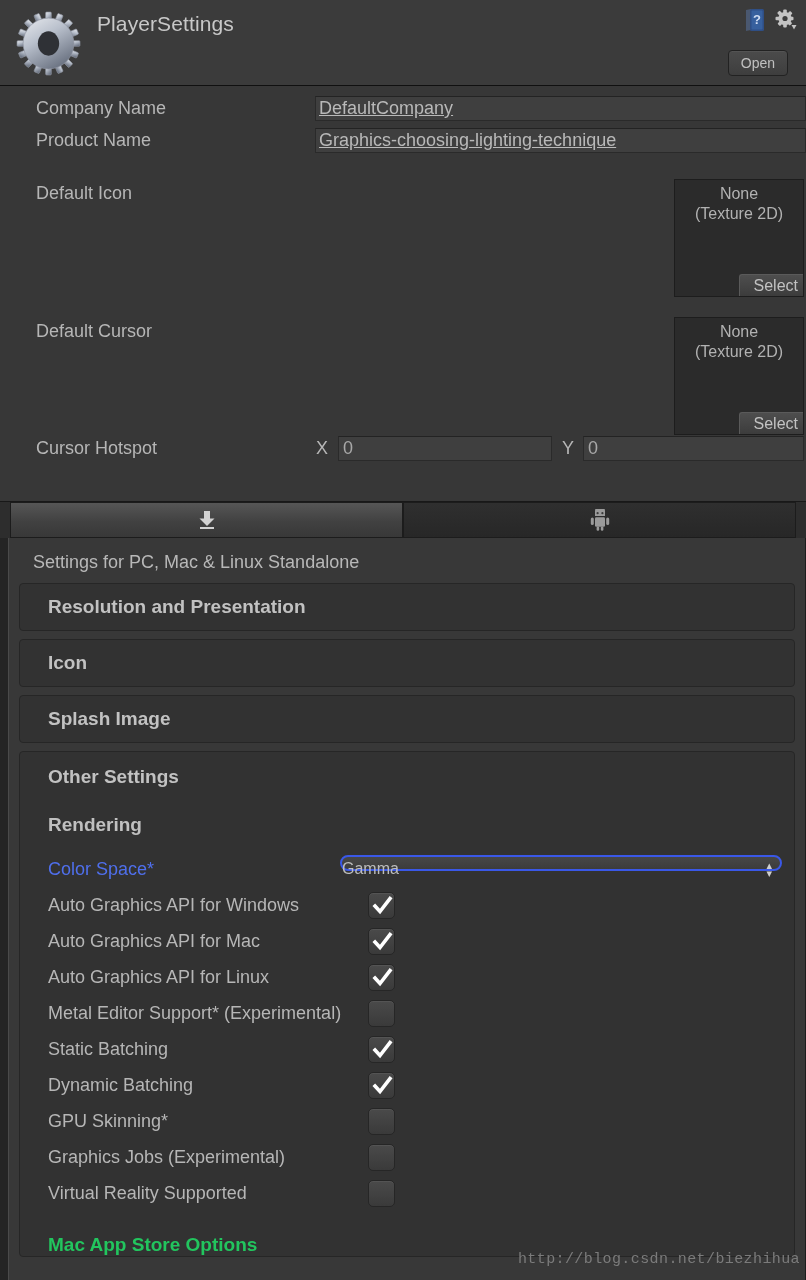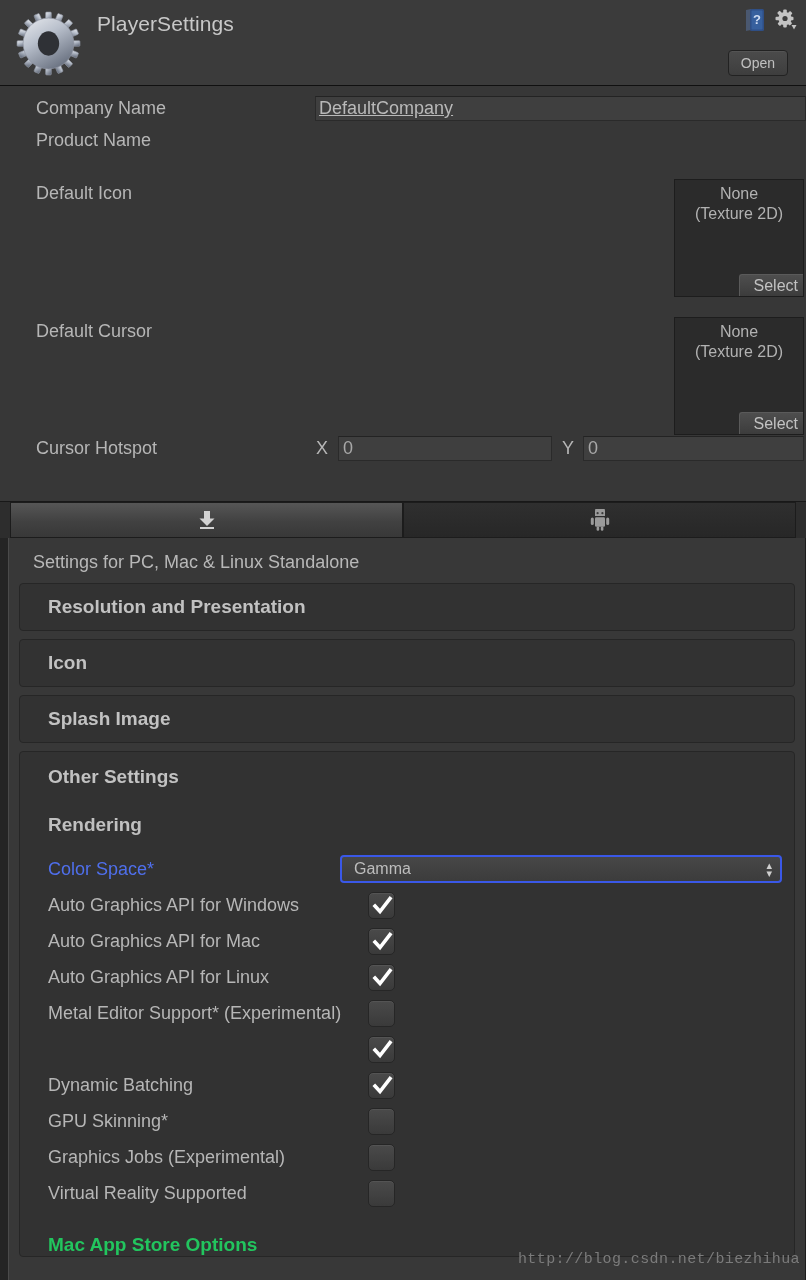--- a/index.html
+++ b/index.html
@@ -256,28 +256,28 @@
     white-space: nowrap;
     overflow: hidden;
   }
   .srow-label.accent { color: #4f6fec; }
 
   .popup {
     position: absolute;
     left: 320px;
     right: 12px;
     top: 3px;
-    height: 28px;
+    height: 16px;
     background: linear-gradient(to bottom, #474747, #3c3c3c);
     border: 2px solid #3a58e8;
-    border-radius: 4px;
+    border-radius: 12px;
     color: #bdbdbd;
     font-size: 16px;
     line-height: 24px;
-    padding-left: 12px;
+    padding-left: 0;
   }
   .popup-arrows {
     position: absolute;
     right: 8px;
     top: 4px;
     font-size: 11px;
     line-height: 8px;
     color: #cfcfcf;
     text-align: center;
   }
@@ -392,20 +392,21 @@
 
   <div class="props">
 
     <div class="prop-row" style="top:8px;">
       <span class="prop-label">Company Name</span>
       <div class="txt-field">DefaultCompany</div>
     </div>
 
     <div class="prop-row" style="top:40px;">
       <span class="prop-label">Product Name</span>
+      <div class="txt-field">Graphics-choosing-lighting-technique</div>
     </div>
 
     <div class="prop-row" style="top:93px;height:120px;">
       <span class="prop-label">Default Icon</span>
       <div class="obj-field" style="top:0;">
         <div class="obj-none">
           <div>None</div>
           <div>(Texture 2D)</div>
         </div>
         <div class="obj-select">Select</div>
@@ -514,20 +515,21 @@
               </svg>
           </div>
         </div>
 
         <div class="srow">
           <span class="srow-label">Metal Editor Support* (Experimental)</span>
           <div class="checkbox"></div>
         </div>
 
         <div class="srow">
+          <span class="srow-label">Static Batching</span>
           <div class="checkbox">
             <svg width="23" height="23" viewBox="0 0 23 23">
                 <path d="M4 12 L9 17.5 L19 4.5" stroke="#ffffff" stroke-width="3.6" fill="none" stroke-linecap="square"></path>
               </svg>
           </div>
         </div>
 
         <div class="srow">
           <span class="srow-label">Dynamic Batching</span>
           <div class="checkbox">

